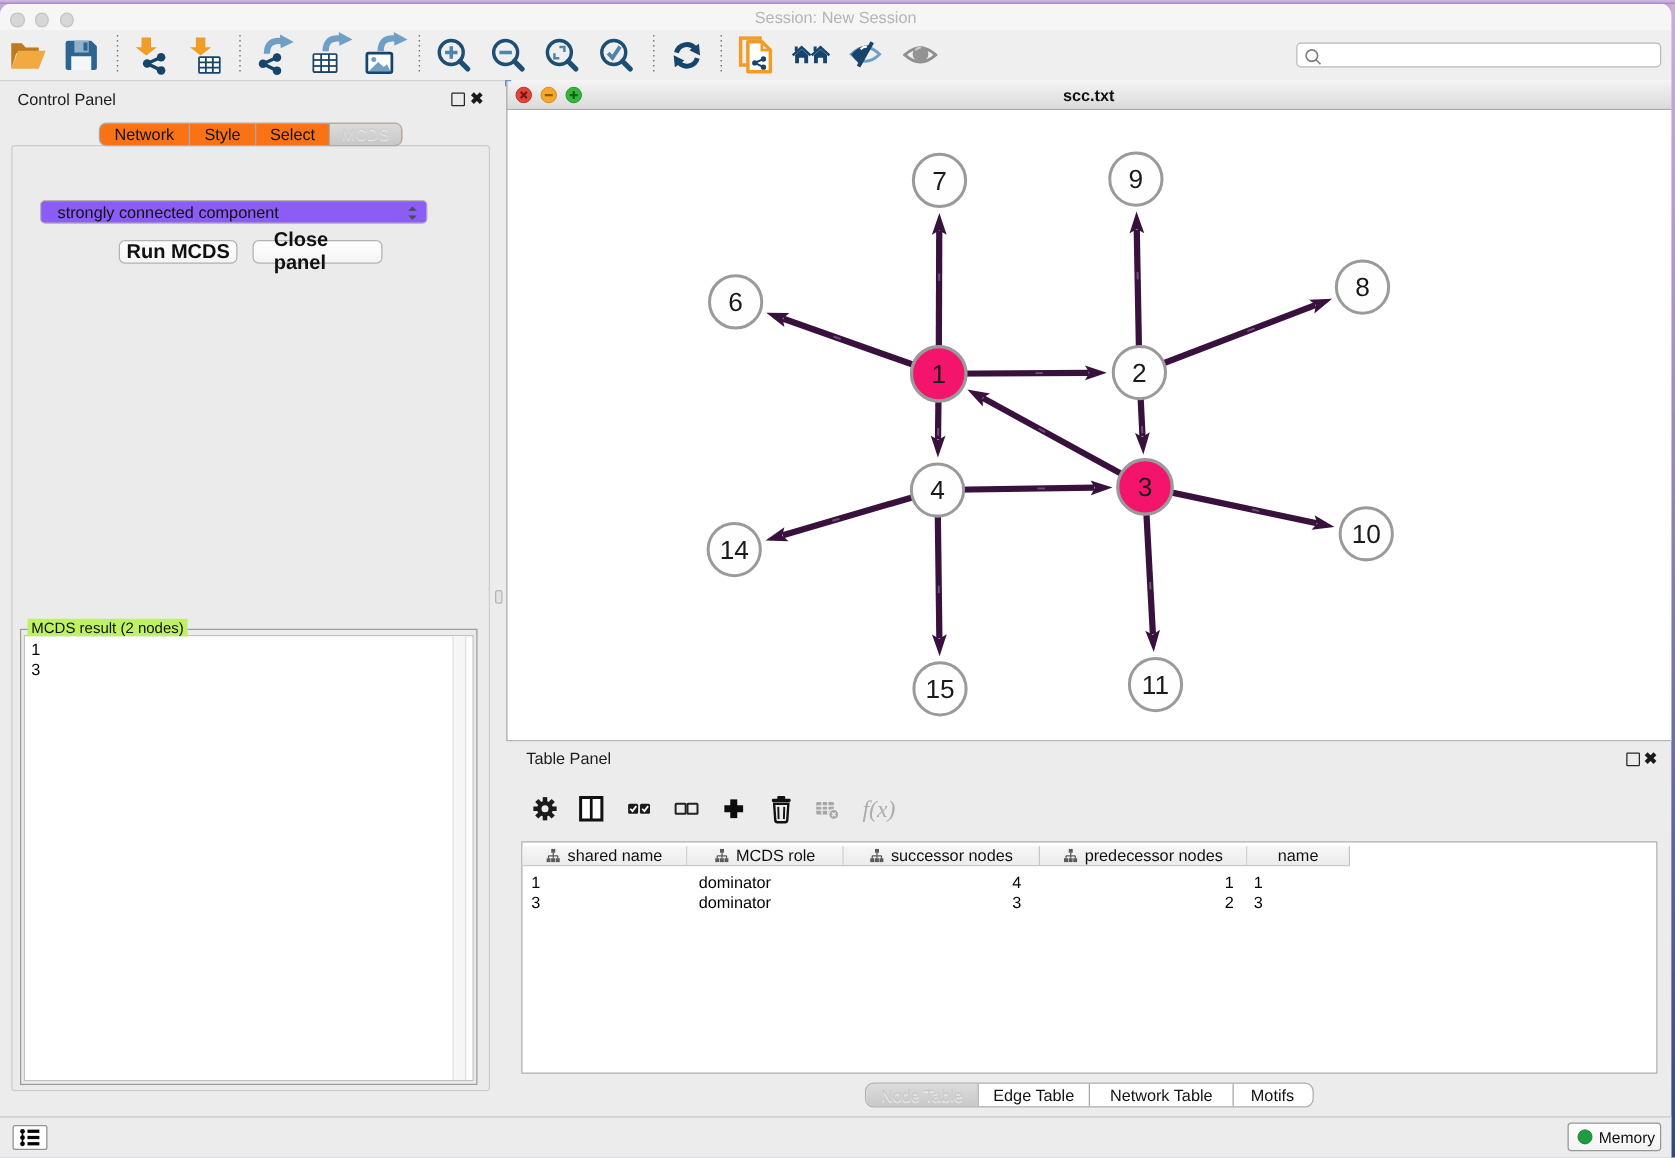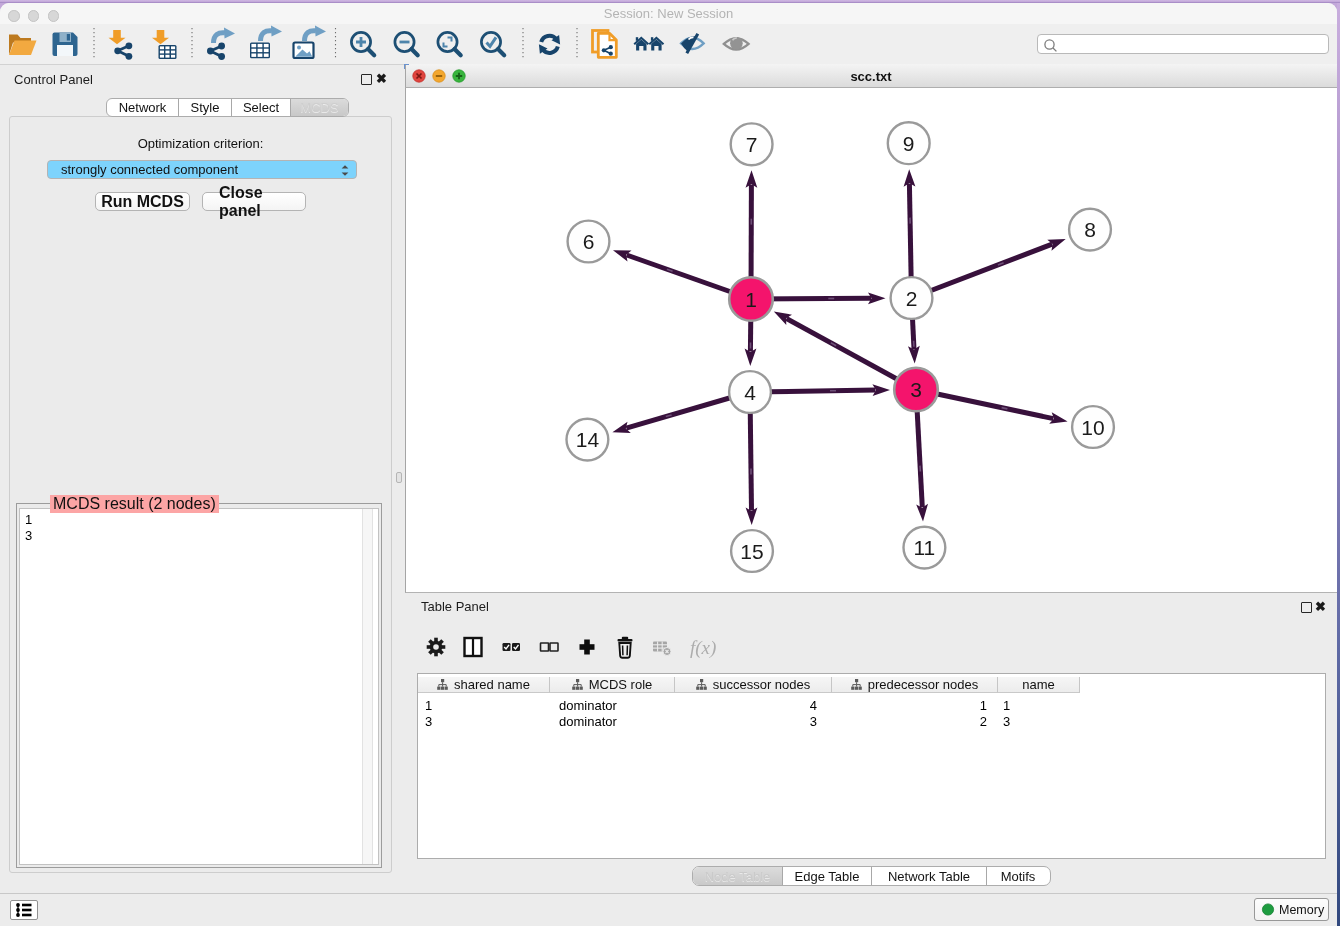--- a/index.html
+++ b/index.html
@@ -15,35 +15,35 @@
   .tl { border-radius:50%; width:11.6px; height:11.6px; top:7.2px; background:#d7d7d7; border:1px solid #c3c3c3;}
   #apptitle { top:3px; left:0; width:1337px; text-align:center; font-size:13px; color:#b4b4b4; }
   
   #toolbar { left:0; top:21px; width:1337px; height:41px; background:#efefef; border-bottom:1px solid #d2d2d2; }
   #search { left:1037px; top:10px; width:292px; height:20px; background:#fff; border:1px solid #b9b9b9; border-radius:4px; }
   
   #cp-title { left:14px; top:69px; font-size:13px; color:#1c1c1c; }
   .winbtn-sq { width:11px; height:11px; border:1.5px solid #262626; border-radius:1px; }
   .winbtn-x { font-size:13px; font-weight:bold; color:#1a1a1a; }
   #cp-tabs { left:79px; top:95px; width:243px; height:19px; display:flex; border:1px solid #acacac; border-radius:6px;
-     background:#ffffff; overflow:hidden; font-size:13px;margin-left:27px; }
+     background:#f97316; overflow:hidden; font-size:13px; }
   #cp-tabs .seg { border-right:1px solid #a8a8a8; display:flex; align-items:center; justify-content:center; color:#121212;}
   #cp-tabs .seg:last-child { border-right:none; }
   #cp-tabs .sel { background:linear-gradient(180deg,#dbdbdb,#c8c8c8); color:#cecece;
      text-shadow:0 1px 0 rgba(255,255,255,.55); }
   #cp-panel { left:9px; top:113px; width:383px; height:757px; background:#ebebeb; border:1px solid #cdcdcd; border-radius:3px; }
   #opt-label { left:9px; top:133px; width:383px; text-align:center; font-size:13px; color:#111; }
-  #combo { left:47px; top:157px; width:310px; height:19px; background:#7dd3fc; border:1px solid #b4b4b4; border-radius:4px;
+  #combo { left:32px; top:157px; width:310px; height:19px; background:#8b5cf6; border:1px solid #b4b4b4; border-radius:4px;
      font-size:13px; color:#111; line-height:17px; padding-left:13px; }
   .btn { background:linear-gradient(180deg,#ffffff,#f4f4f4); border:1px solid #b4b4b4; border-radius:5px; font-size:16px;
      color:#111; display:flex; align-items:center; justify-content:center;font-weight:bold; }
   #btn-run { left:95px; top:189px; width:95px; height:19px; }
   #btn-close { left:202px; top:189px; width:104px; height:19px;padding-left:16px; }
   #mcds-group { left:16px; top:500px; width:366px; height:365px; border:1px solid #9c9c9c; }
-  #mcds-label { left:22px; top:492px; font-size:16px; color:#111; background:#fca5a5; padding:0 3px;margin-left:28px; }
+  #mcds-label { left:22px; top:492px; font-size:12px; color:#111; background:#bef264; padding:0 3px; }
   #mcds-white { left:19px; top:505px; width:360px; height:357px; background:#fff; border:1px solid #c2c2c2; 
      font-size:13px; color:#000; padding:3px 0 0 5px; line-height:16px;}
   #mcds-scroll { left:362px; top:506px; width:11px; height:355px; background:#f6f6f6; border-left:1px solid #e2e2e2; border-right:1px solid #e2e2e2;}
   
   #scc-title { left:405px; top:61px; width:932px; height:24px; background:linear-gradient(180deg,#f4f4f4,#dbdbdb);
      border-bottom:1px solid #aeaeae; border-left:1px solid #a5a5a5;}
   #scc-name { left:405px; top:66px; width:932px; text-align:center; font-weight:bold; font-size:13px; color:#111; }
   #canvas { left:405px; top:85px; width:932px; height:505px; background:#ffffff; border-left:1px solid #a5a5a5; border-bottom:1px solid #b3b3b3; }
   
   #tp-title { left:421px; top:596px; font-size:13px; color:#1c1c1c; }
@@ -188,21 +188,20 @@
   <div id="cp-title" class="abs">Control Panel</div>
   <div class="winbtn-sq abs" style="left:361px; top:71px;"></div>
   <div class="winbtn-x abs" style="left:376px; top:68px;">✖</div>
   <div id="cp-panel" class="abs"></div>
   <div id="cp-tabs" class="abs">
     <div class="seg" style="width:72px">Network</div>
     <div class="seg" style="width:53px">Style</div>
     <div class="seg" style="width:59px">Select</div>
     <div class="seg sel" style="width:57px">MCDS</div>
   </div>
-  <div id="opt-label" class="abs">Optimization criterion:</div>
   <div id="combo" class="abs">strongly connected component
     <svg class="abs" style="right:6px;top:3px" width="10" height="13" viewBox="0 0 10 13">
       <path d="M1.6 4.6 L5 1.2 L8.4 4.6 Z" fill="#4a4a4a"></path>
       <path d="M1.6 8.4 L5 11.8 L8.4 8.4 Z" fill="#4a4a4a"></path>
     </svg>
   </div>
   <div id="btn-run" class="btn abs">Run MCDS</div>
   <div id="btn-close" class="btn abs">Close panel</div>
   <div id="mcds-group" class="abs"></div>
   <div id="mcds-white" class="abs">1<br>3</div>

